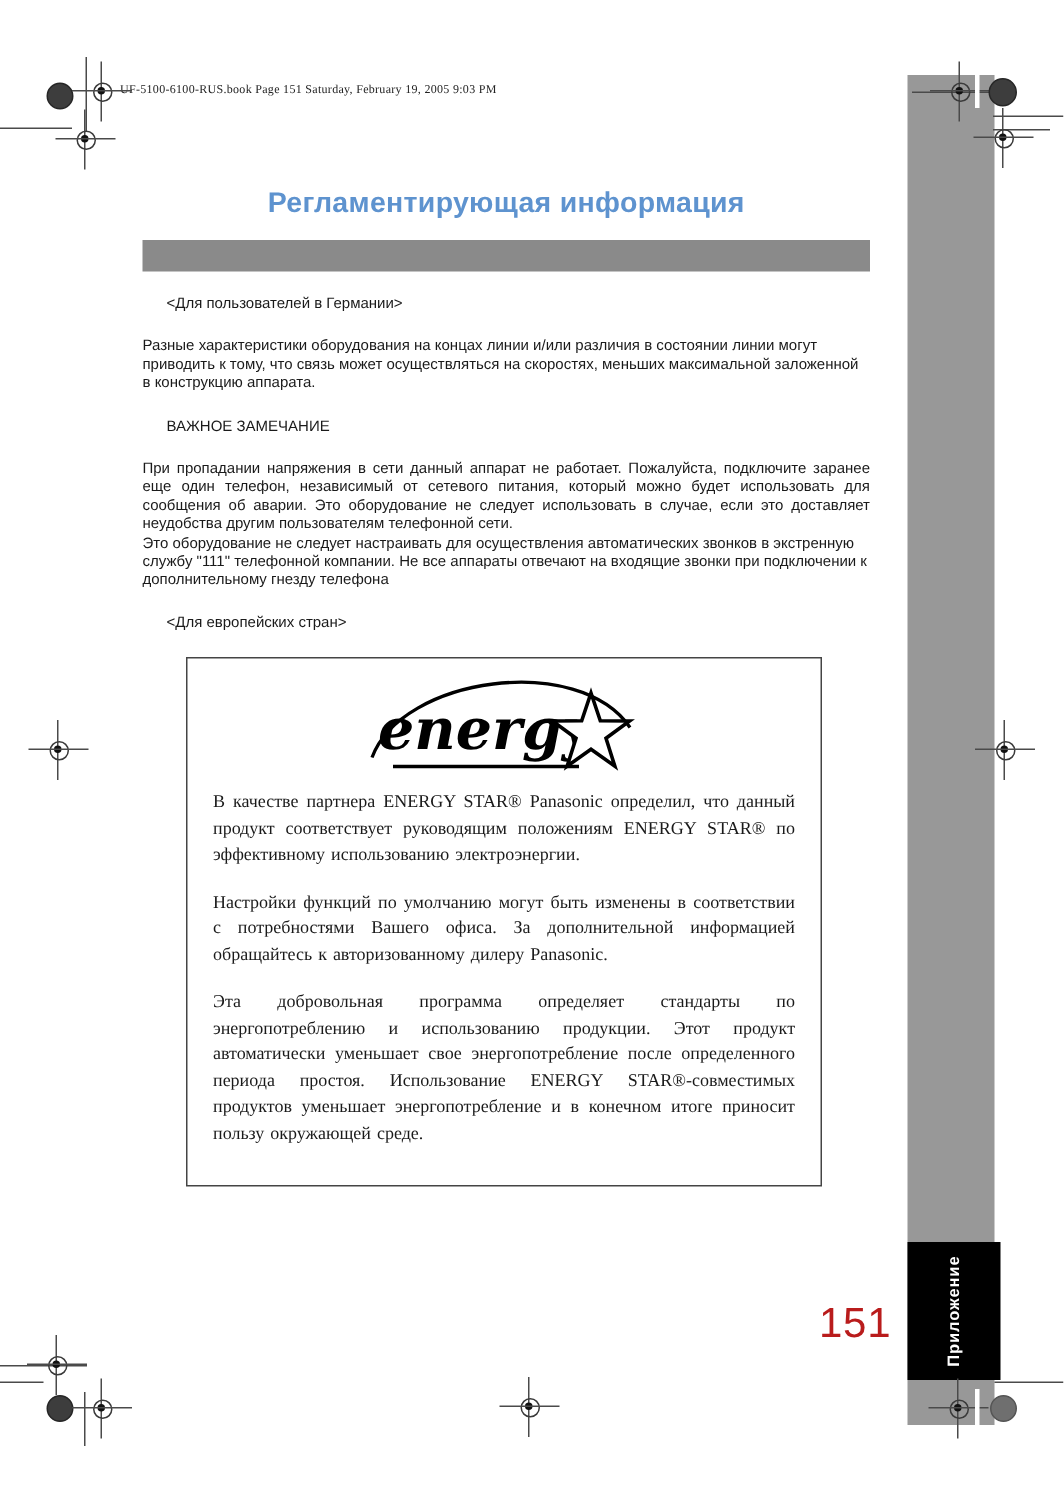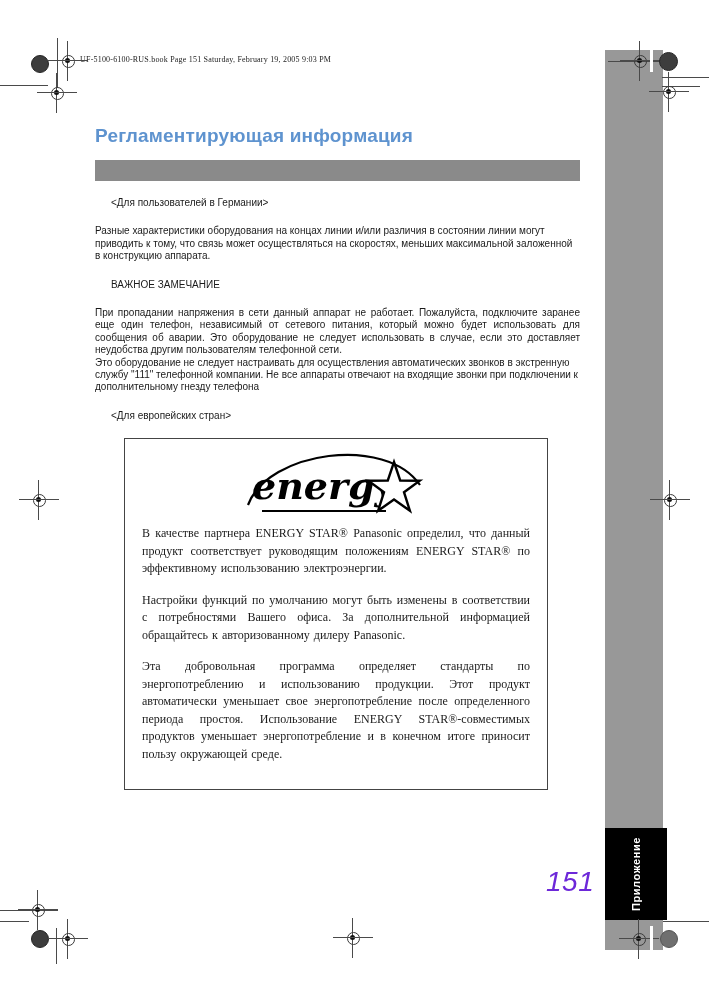--- a/index.html
+++ b/index.html
@@ -24,25 +24,25 @@
   .file-info{position:absolute;left:80px;top:55px;font-family:"Liberation Serif", serif;
     font-size:8px;color:#222;letter-spacing:.2px;}
 
   
   .sidebar{position:absolute;left:605px;top:50px;width:58px;height:900px;background:#989898;z-index:4;}
   .side-tab{position:absolute;left:605px;top:828px;width:62px;height:92px;background:#000;z-index:5;
     display:flex;align-items:center;justify-content:center;}
   .side-tab span{writing-mode:vertical-rl;transform:rotate(180deg);color:#fff;
     font-weight:bold;font-size:11px;letter-spacing:.6px;}
 
-  .page-num{position:absolute;left:546px;top:866px;font-size:28px;color:#6d28d9;letter-spacing:.5px;font-style:italic;}
+  .page-num{position:absolute;left:546px;top:866px;font-size:28px;color:#b91c1c;letter-spacing:.5px;}
 
   
   .content{position:absolute;left:95px;top:124px;width:485px;z-index:2;}
-  .title{margin:0;text-align:left;color:#5e93cf;font-size:19px;line-height:24px;
+  .title{margin:0;text-align:center;color:#5e93cf;font-size:19px;line-height:24px;
     font-weight:bold;letter-spacing:.2px;}
   .title-bar{height:21px;background:#8a8a8a;margin-top:12px;}
 
   .sec{margin-top:13px;}
   .sec.tight{margin-top:9px;}
   .sec-h{font-weight:normal;font-size:10px;line-height:12.4px;margin:16px;}
   .sec-p{font-size:10px;line-height:12.4px;margin:0;}
   .just{text-align:justify;}
 
   

